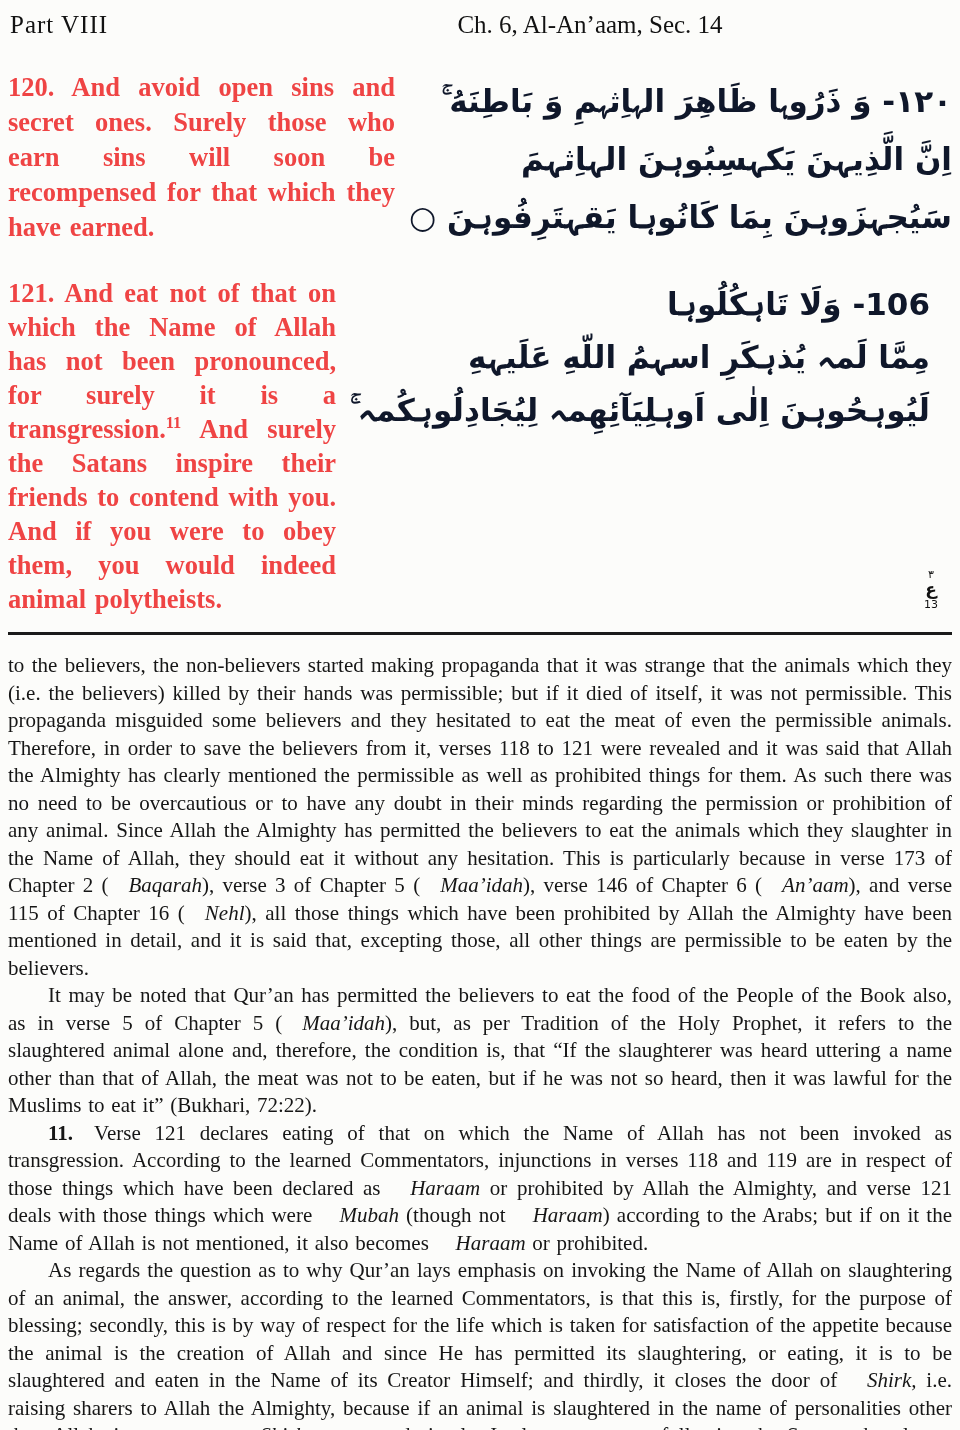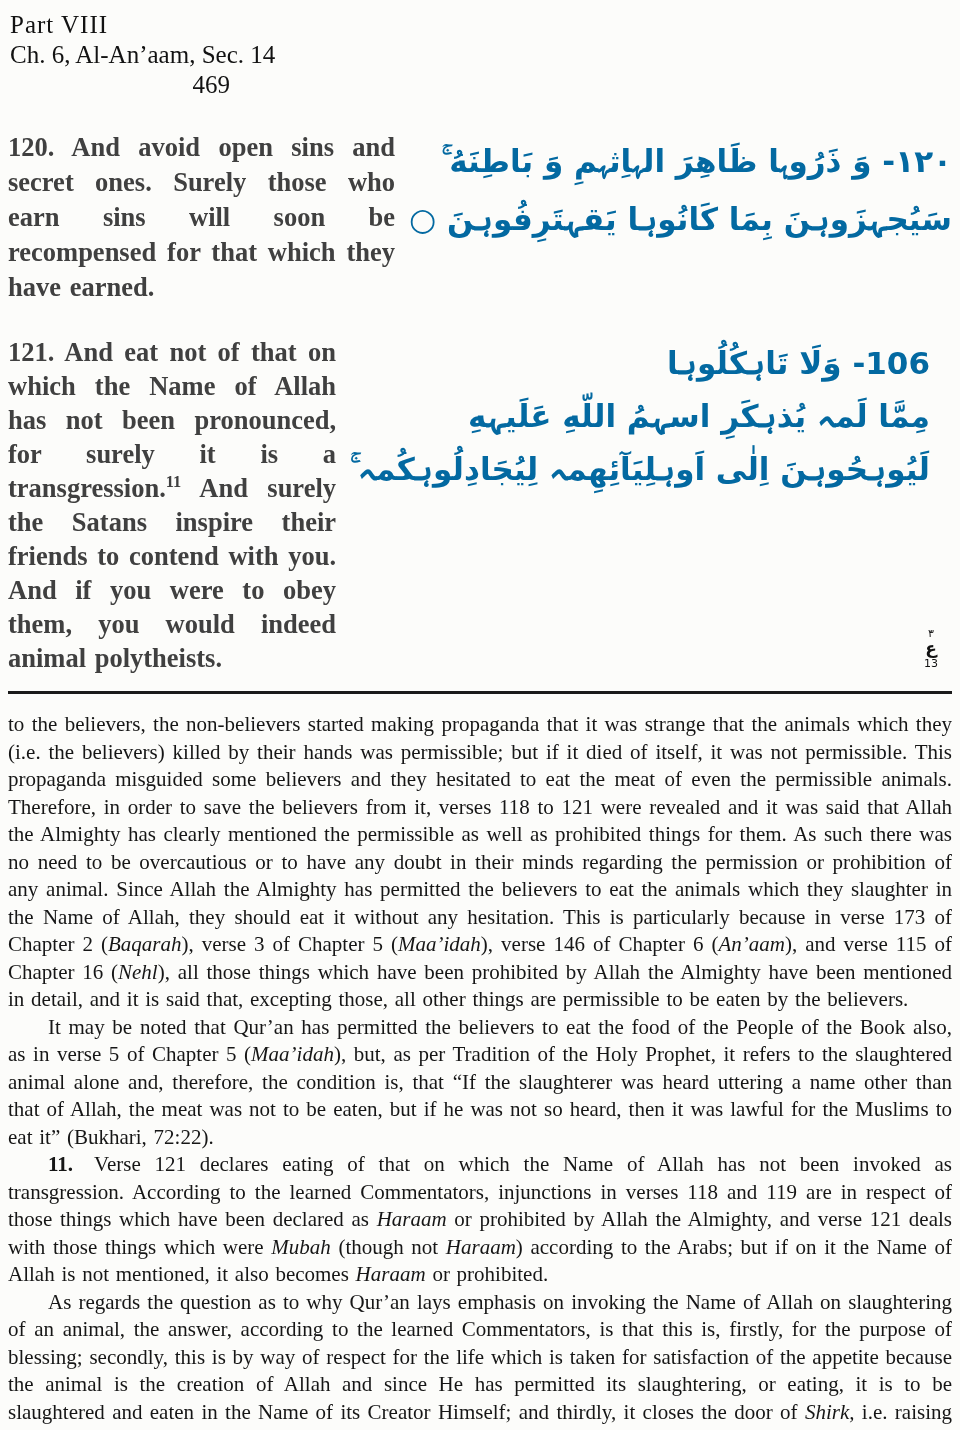--- a/index.html
+++ b/index.html
@@ -10,40 +10,39 @@
     font-family: "Liberation Serif", serif;
     overflow: hidden;
   }
   .page { padding: 6px 8px 0 8px; box-sizing: border-box; }
 
   
   .hdr {
     display: flex; align-items: baseline;
     font-size: 25px; line-height: 30px;
     padding: 4px 2px 0 2px;
-    flex-direction: column;
   }
   .hdr .left  { width: 220px; letter-spacing: 1px; }
   .hdr .center{ flex: 1; text-align: center; }
   .hdr .right { width: 220px; text-align: right; }
 
   
   .verse-row { display: flex; position: relative; margin-top: 30px; }
   .verse-en {
     width: 452px; box-sizing: border-box; padding-right: 14px;
     font-weight: bold; font-size: 26.5px; line-height: 35px;
     text-align: justify; text-align-last: left;
-    word-spacing: 2px; color: #404040;
+    word-spacing: 2px; color: #ef4444;
   }
   .v121 .verse-en { line-height: 34px; }
   .verse-ar {
     flex: 1; direction: rtl;
     font-family: "DejaVu Sans", sans-serif;
     font-weight: bold; font-size: 31px; line-height: 58px;
-    color: #0369a1; padding-top: 2px;
+    color: #0f172a; padding-top: 2px;
   }
   .ar121 { line-height: 53px; padding-left: 0; padding-right: 22px; }
   .ar-line { white-space: nowrap; text-align: right; }
   sup { font-size: 0.62em; vertical-align: super; line-height: 0; }
 
   
   .ruku {
     position: absolute; right: 14px; bottom: 6px;
     display: flex; flex-direction: column; align-items: center;
     font-family: "DejaVu Sans", sans-serif; color: #111;
@@ -57,38 +56,38 @@
 
   
   .commentary {
     margin-top: 17px;
     font-size: 21px; line-height: 27.5px;
     text-align: justify; color: #161616;
     word-spacing: 1.5px;
   }
   .commentary p { margin: 0; }
   .commentary p.ind { text-indent: 40px; }
-  .it { font-style: italic; }
+  .it { font-style: italic; margin-left: 20px; }
   .bd { font-weight: bold; }
 </style>
 </head>
 <body>
 
 <div class="page">
 
   <div class="hdr">
     <span class="left">Part VIII</span>
     <span class="center">Ch. 6, Al-An’aam, Sec. 14</span>
-    <span class="right">469</span>
   </div>
 
   <div class="verse-row">
     <div class="verse-en"><span>120. And avoid open sins and secret ones. Surely those who earn sins will soon be recompensed for that which they have earned.</span></div>
     <div class="verse-ar" dir="rtl">
       <div class="ar-line">١٢٠- وَ ذَرُوہا ظَاهِرَ الہاِثہمِ وَ بَاطِنَهُ ۚ</div>
+      <div class="ar-line">اِنَّ الَّذِیہنَ یَكہسِبُوہنَ الہاِثہمَ</div>
       <div class="ar-line">سَیُجہزَوہنَ بِمَا كَانُوہا یَقہتَرِفُوہنَ ○</div>
     </div>
   </div>
 
   <div class="verse-row v121">
     <div class="verse-en"><span>121. And eat not of that on which the Name of Allah has not been pronounced, for surely it is a transgression.</span><sup>11</sup><span> And surely the Satans inspire their friends to contend with you. And if you were to obey them, you would indeed animal polytheists.</span></div>
     <div class="verse-ar ar121" dir="rtl">
       <div class="ar-line">106- وَلَا تَاہكُلُوہا</div>
       <div class="ar-line">مِمَّا لَمہ یُذہكَرِ اسہمُ اللّهِ عَلَیہهِ</div>
       <div class="ar-line">لَیُوہحُوہنَ اِلٰی اَوہلِیَآئِهِمہ لِیُجَادِلُوہكُمہ ۚ</div>

